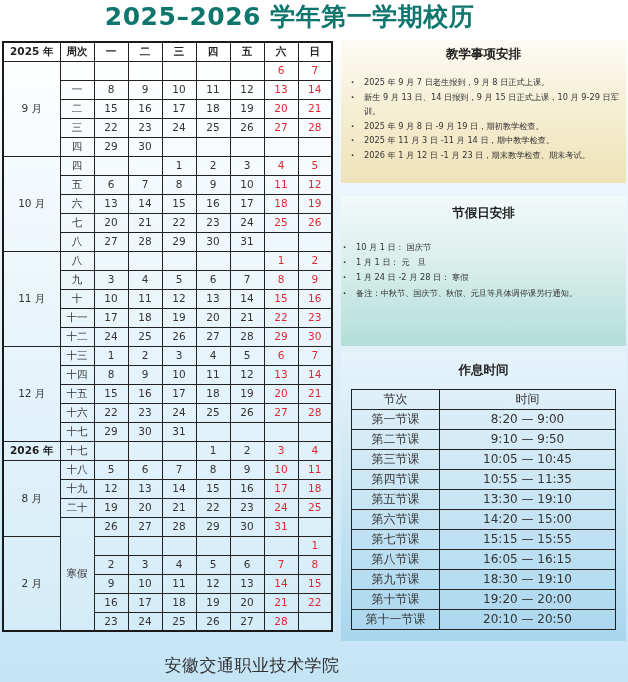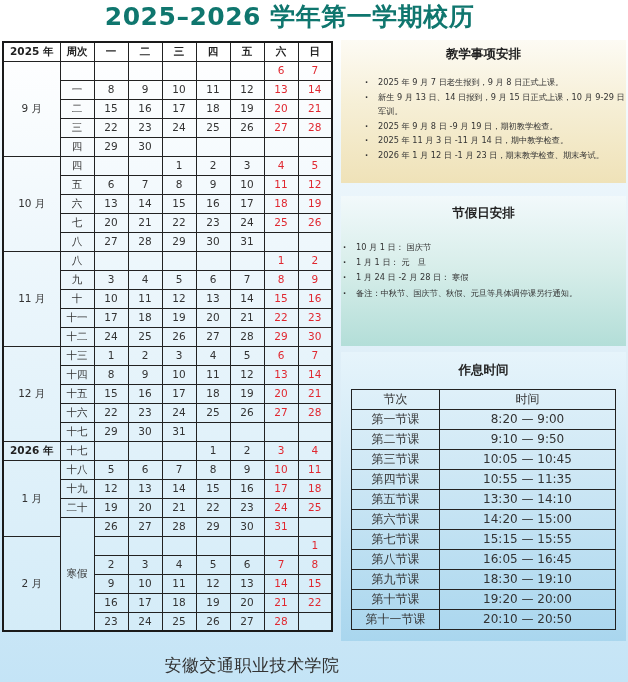--- a/index.html
+++ b/index.html
@@ -46,21 +46,21 @@
   
   .panel { position: absolute; left: 341px; width: 285px; }
   .panel h2 {
     font-size: 12.5px; font-weight: bold; text-align: center; color: #222;
   }
   .notice {
     top: 40px; height: 143px;
     background: linear-gradient(180deg, #fdfbf4 0%, #f6efd6 45%, #efe2b8 100%);
   }
   .notice h2 { margin-top: 5px; line-height: 18px; }
-  .notice ul { list-style: none; margin-top: 12px; padding-left: 22px; }
+  .notice ul { list-style: none; margin-top: 12px; padding-left: 8px; }
   .notice li { font-size: 8.2px; line-height: 14.5px; color: #333; padding-left: 15px; position: relative; }
   .notice li::before { content: "·"; position: absolute; left: 2px; top: 0; font-weight: bold; }
 
   .holiday {
     top: 196px; height: 150px;
     background: linear-gradient(180deg, #f2f9fb 0%, #d6ede9 50%, #b3ded8 100%);
   }
   .holiday h2 { margin-top: 8px; line-height: 18px; }
   .holiday ul { list-style: none; margin-top: 18px; }
   .holiday li { font-size: 8.2px; line-height: 15.2px; color: #333; padding-left: 15px; position: relative; }
@@ -327,21 +327,21 @@
         <td class="wk">十七</td>
         <td></td>
         <td></td>
         <td></td>
         <td>1</td>
         <td>2</td>
         <td class="red">3</td>
         <td class="red">4</td>
       </tr>
       <tr>
-        <td class="month" rowspan="4">1 月</td>
+        <td class="month" rowspan="4">8 月</td>
         <td class="wk">十八</td>
         <td>5</td>
         <td>6</td>
         <td>7</td>
         <td>8</td>
         <td>9</td>
         <td class="red">10</td>
         <td class="red">11</td>
       </tr>
       <tr>
@@ -469,33 +469,33 @@
         <tr>
           <td>第三节课</td>
           <td>10:05 — 10:45</td>
         </tr>
         <tr>
           <td>第四节课</td>
           <td>10:55 — 11:35</td>
         </tr>
         <tr>
           <td>第五节课</td>
-          <td>13:30 — 14:10</td>
+          <td>13:30 — 19:10</td>
         </tr>
         <tr>
           <td>第六节课</td>
           <td>14:20 — 15:00</td>
         </tr>
         <tr>
           <td>第七节课</td>
           <td>15:15 — 15:55</td>
         </tr>
         <tr>
           <td>第八节课</td>
-          <td>16:05 — 16:45</td>
+          <td>16:05 — 16:15</td>
         </tr>
         <tr>
           <td>第九节课</td>
           <td>18:30 — 19:10</td>
         </tr>
         <tr>
           <td>第十节课</td>
           <td>19:20 — 20:00</td>
         </tr>
         <tr>

